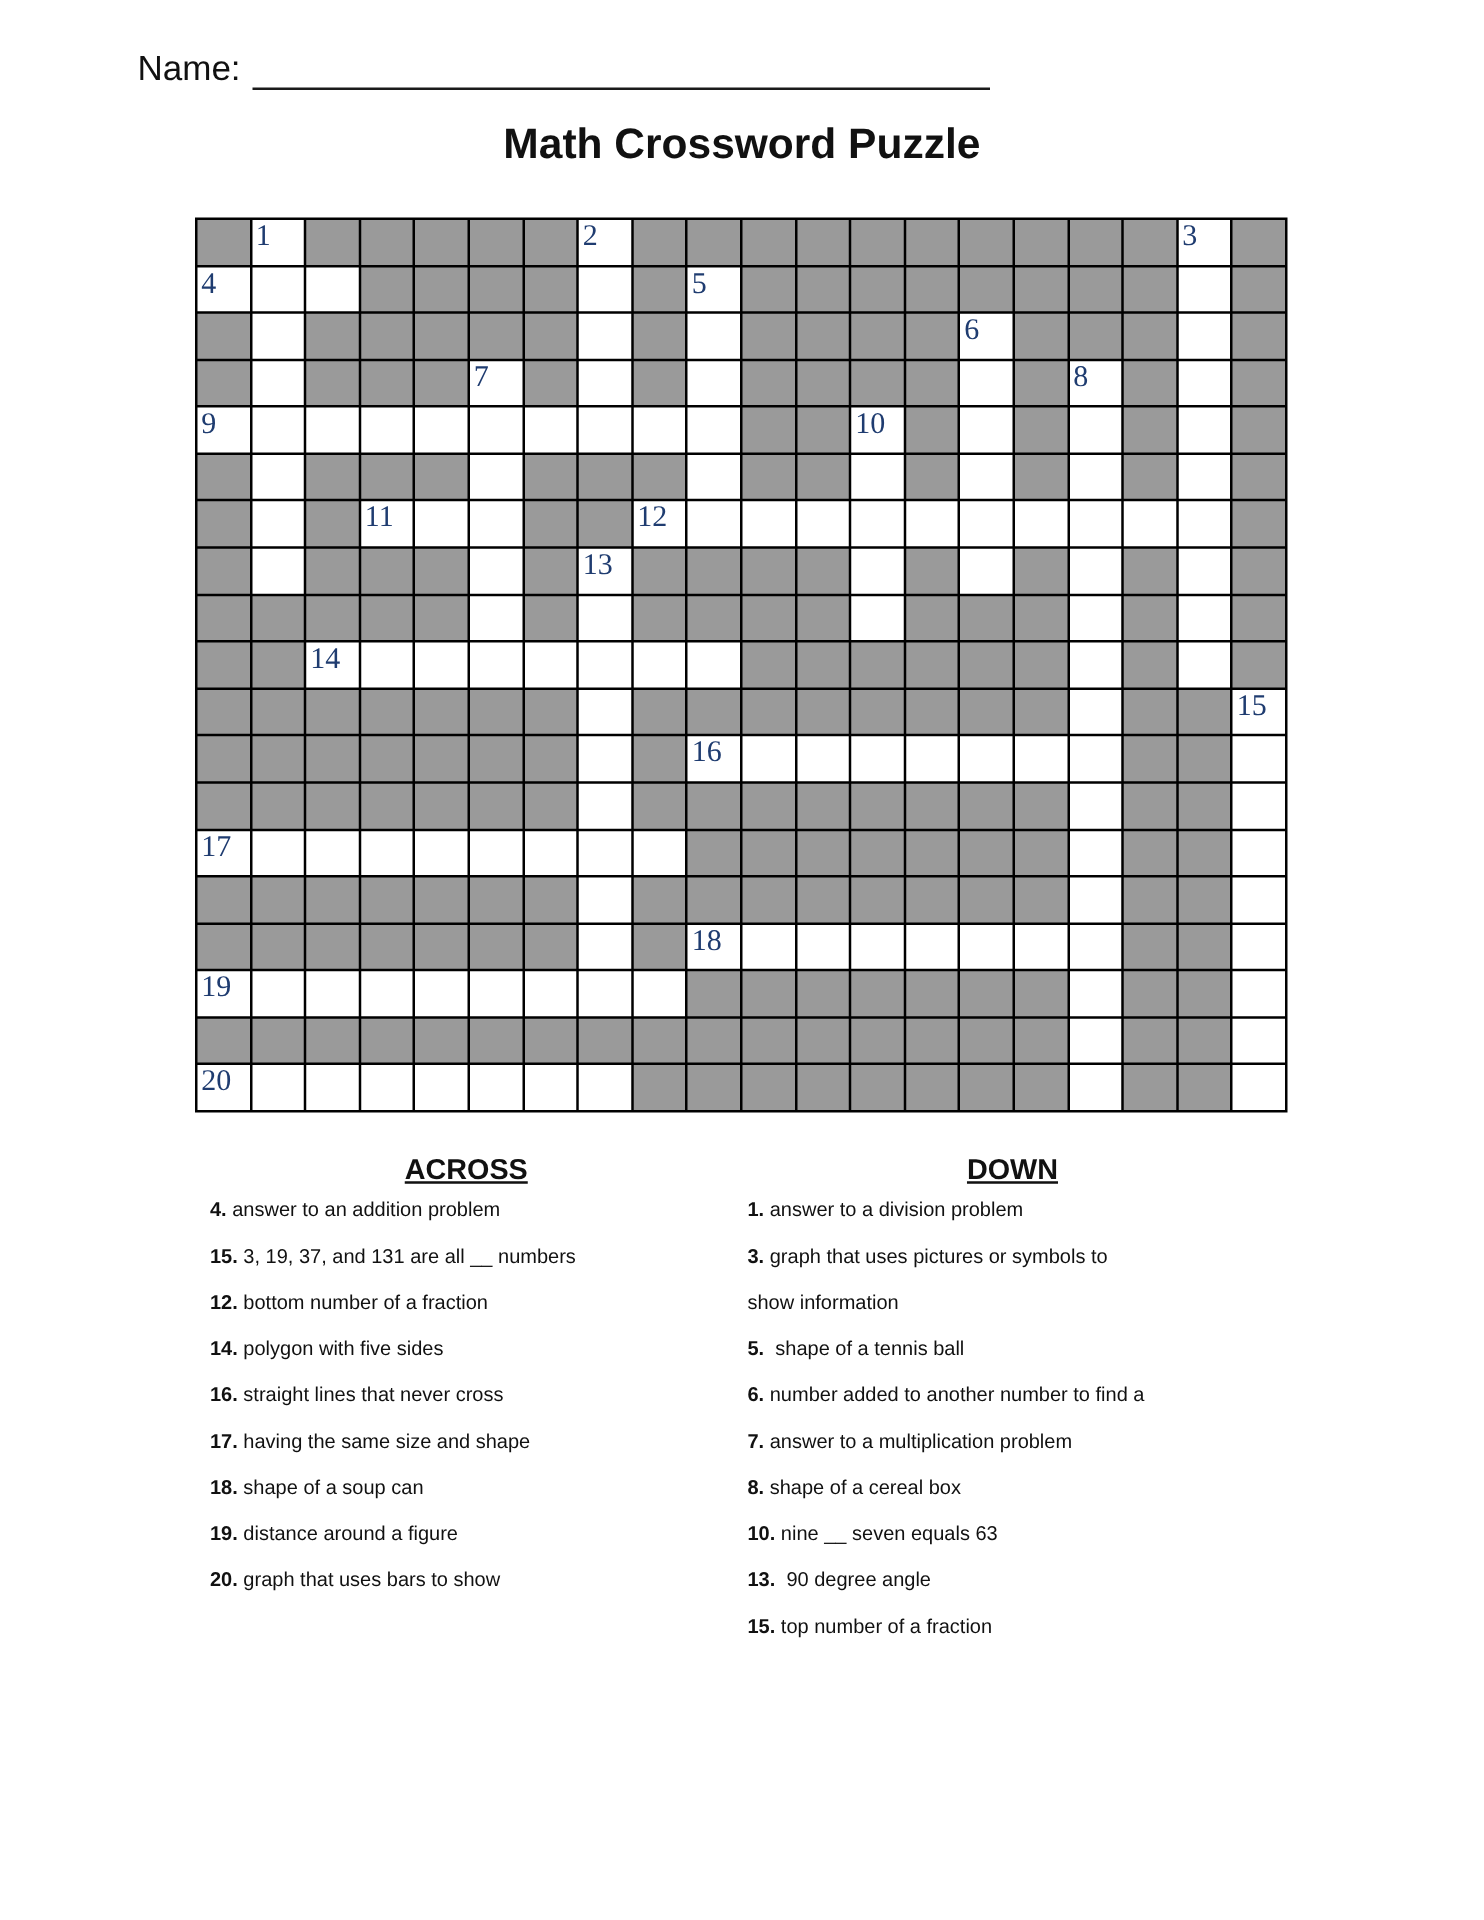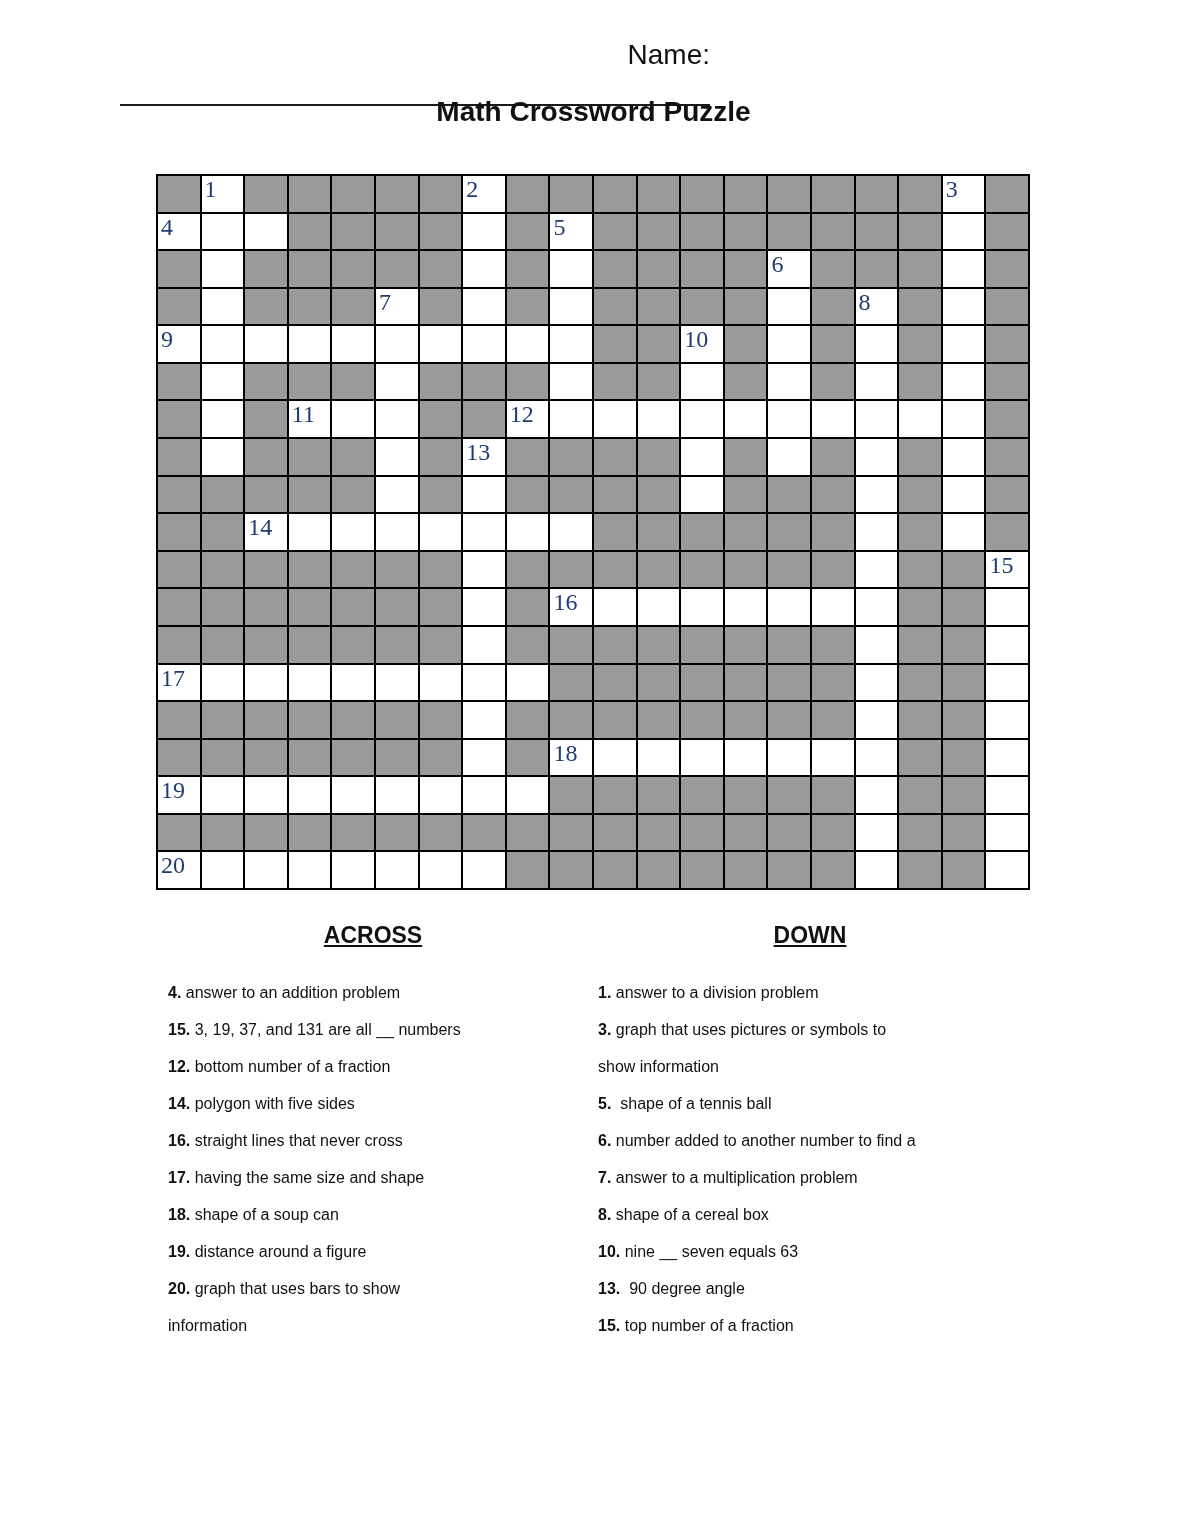--- a/index.html
+++ b/index.html
@@ -7,32 +7,32 @@
     width:1187px; height:1536px;
     background:#ffffff;
     position:relative;
     font-family:"Liberation Sans", sans-serif;
     color:#111;
   }
 
   
   .name-row {
     position:absolute; left:110px; top:38px;
-    display:flex; align-items:flex-end;flex-direction:column;
+    display:flex; align-items:flex-end;
   }
   .name-label { font-size:28px; line-height:34px; }
   .name-line {
     width:590px; height:32px; margin-left:10px;
     border-bottom:2px solid #1a1a1a;
   }
 
   
   .page-title {
     position:absolute; top:96px; left:0; width:100%;
-    text-align:center; font-weight:bold; font-size:28px;
+    text-align:center; font-weight:bold; font-size:34px;
   }
 
   
   .grid {
     position:absolute; left:156px; top:174px;
     width:874px; height:716px;
     background:#000;
     display:grid;
     grid-template-columns:repeat(20, 1fr);
     grid-template-rows:repeat(19, 1fr);
@@ -51,21 +51,20 @@
 
   
   .clues-col { position:absolute; top:920px; }
   .clues-col.across { left:168px; width:410px; }
   .clues-col.down   { left:598px; width:424px; }
   .clues-header {
     text-align:center;
     font-size:23px; font-weight:bold;
     text-decoration:underline;
     line-height:30px;
-    margin-bottom:24px;
   }
   .clue-line { font-size:16px; line-height:37px; white-space:nowrap; }
   .clue-line b { font-weight:bold; }
 </style>
 </head>
 <body>
 
 <div class="name-row">
   <span class="name-label">Name:</span>
   <span class="name-line"></span>
@@ -518,21 +517,20 @@
         <div class="clue-line"><b>17.</b> having the same size and shape</div>
       </div>
       <div>
         <div class="clue-line"><b>18.</b> shape of a soup can</div>
       </div>
       <div>
         <div class="clue-line"><b>19.</b> distance around a figure</div>
       </div>
       <div>
         <div class="clue-line"><b>20.</b> graph that uses bars to show</div>
-        <div class="clue-line">information</div>
       </div>
     </div>
 </div>
 
 <div class="clues-col down">
   <div class="clues-header">DOWN</div>
   <div id="down-list">
       <div>
         <div class="clue-line"><b>1.</b> answer to a division problem</div>
       </div>

